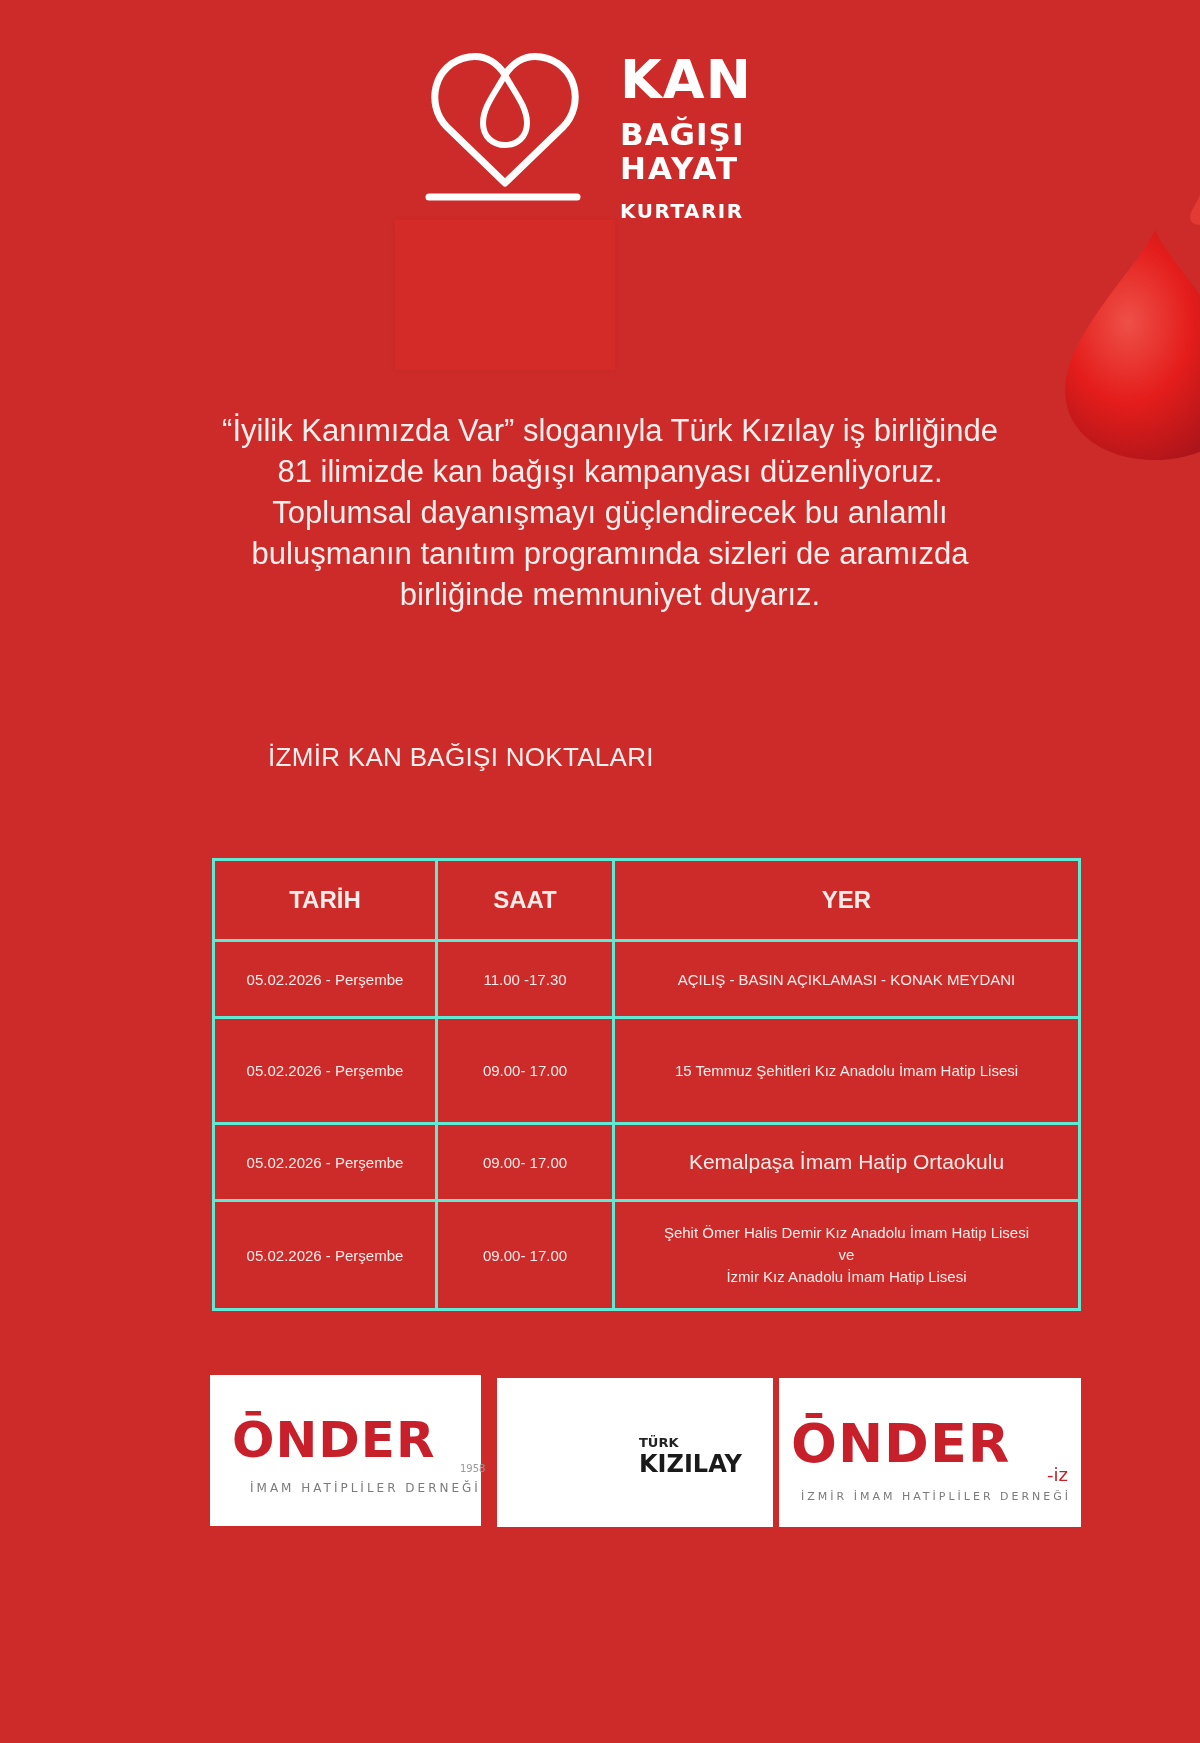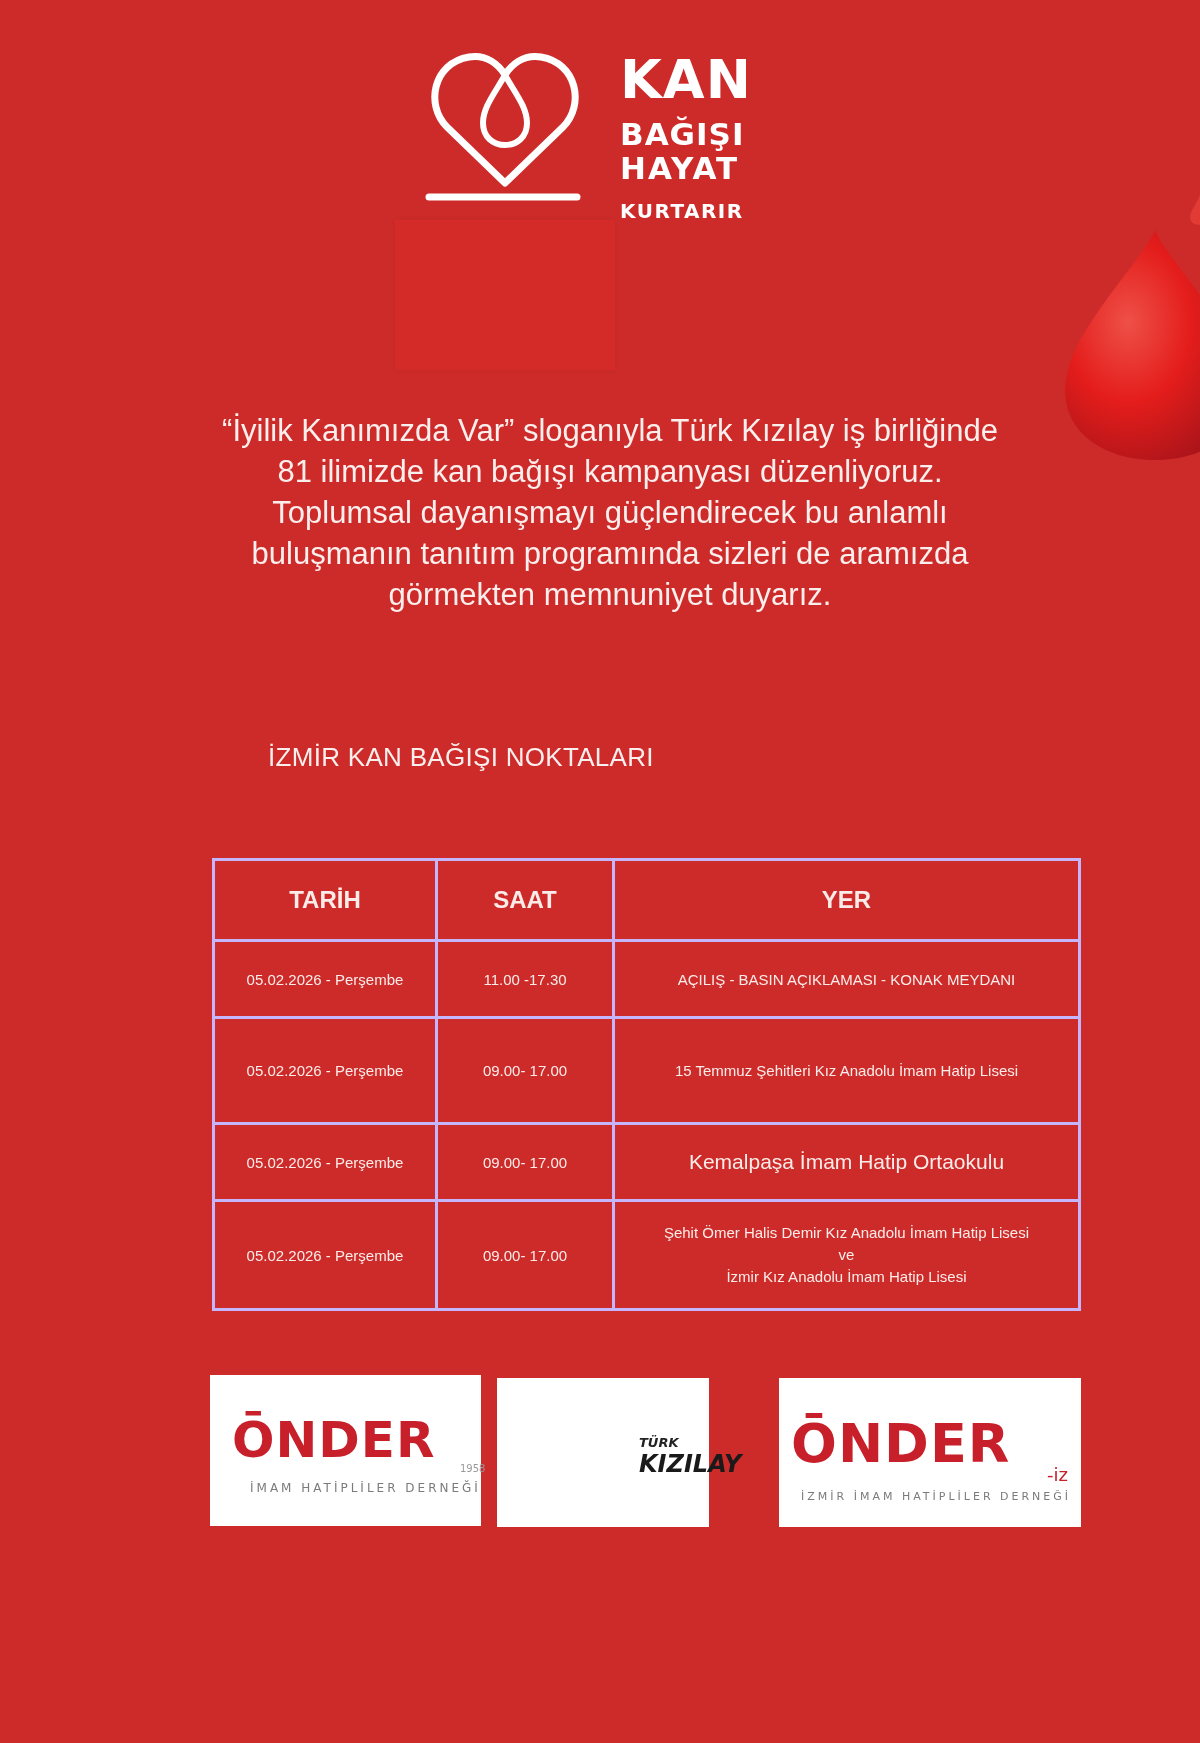--- a/index.html
+++ b/index.html
@@ -29,33 +29,33 @@
     font-family: "Liberation Sans", sans-serif;
   }
 
   .section-title { position: absolute; left: 220px; top: 742px; font-size: 26px; font-weight: normal; color: #fbefee; letter-spacing: 0.3px; margin-left: 48px; }
 
   table.schedule {
     position: absolute; left: 212px; top: 858px; width: 869px;
     border-collapse: collapse; table-layout: fixed;
   }
   table.schedule td, table.schedule th {
-    border: 3px solid #c4b5fd; text-align: center; vertical-align: middle;
+    border: 3px solid #5eead4; text-align: center; vertical-align: middle;
     color: #fbecea; padding: 0 6px;
   }
   table.schedule th { height: 78px; font-size: 24px; font-weight: bold; }
   table.schedule td { font-size: 15px; }
   .col-date { width: 223px; } .col-time { width: 177px; }
   .row-1 td { height: 74px; } .row-2 td { height: 103px; } .row-3 td { height: 74px; } .row-4 td { height: 106px; }
   .big-place { font-size: 21px !important; }
   .place-multi { line-height: 22px; }
 
   .partner { position: absolute; background: #fff; }
   .p1 { left: 210px; top: 1375px; width: 271px; height: 151px; }
-  .p2 { left: 497px; top: 1378px; width: 212px; height: 149px; font-style: italic; }
+  .p2 { left: 497px; top: 1378px; width: 276px; height: 149px; }
   .p3 { left: 779px; top: 1378px; width: 302px; height: 149px; }
   .onder-word { position: absolute; font-family: "DejaVu Sans", sans-serif; color: #c8202a; font-weight: bold; letter-spacing: 1px; }
   .onder-sub { position: absolute; font-family: "DejaVu Sans", sans-serif; color: #7b7b7b; letter-spacing: 3px; font-size: 12px; }
   .kizilay-top { position: absolute; left: 142px; top: 57px; font-family: "DejaVu Sans", sans-serif; font-weight: bold; font-size: 13px; color: #222; }
   .kizilay-main { position: absolute; left: 142px; top: 72px; font-family: "DejaVu Sans", sans-serif; font-weight: bold; font-size: 24px; color: #1a1a1a; }
 </style>
 </head>
 <body>
 
 <div class="logo">
@@ -86,21 +86,21 @@
 </svg>
 <svg class="drop-small" viewBox="0 0 20 30">
   <path d="M12 0 C8 10 2 16 2 22 C2 27 6 30 12 30 L20 30 L20 8 Z" fill="#e23a34"></path>
 </svg>
 
 <div class="intro">
   <div>“İyilik Kanımızda Var” sloganıyla Türk Kızılay iş birliğinde</div>
   <div>81 ilimizde kan bağışı kampanyası düzenliyoruz.</div>
   <div>Toplumsal dayanışmayı güçlendirecek bu anlamlı</div>
   <div>buluşmanın tanıtım programında sizleri de aramızda</div>
-  <div>görmekten memnuniyet duyarız.</div>
+  <div>birliğinde memnuniyet duyarız.</div>
 </div>
 
 <div class="section-title">İZMİR KAN BAĞIŞI NOKTALARI</div>
 
 <table class="schedule">
   <colgroup>
     <col class="col-date">
       <col class="col-time">
       <col>
   </colgroup>

